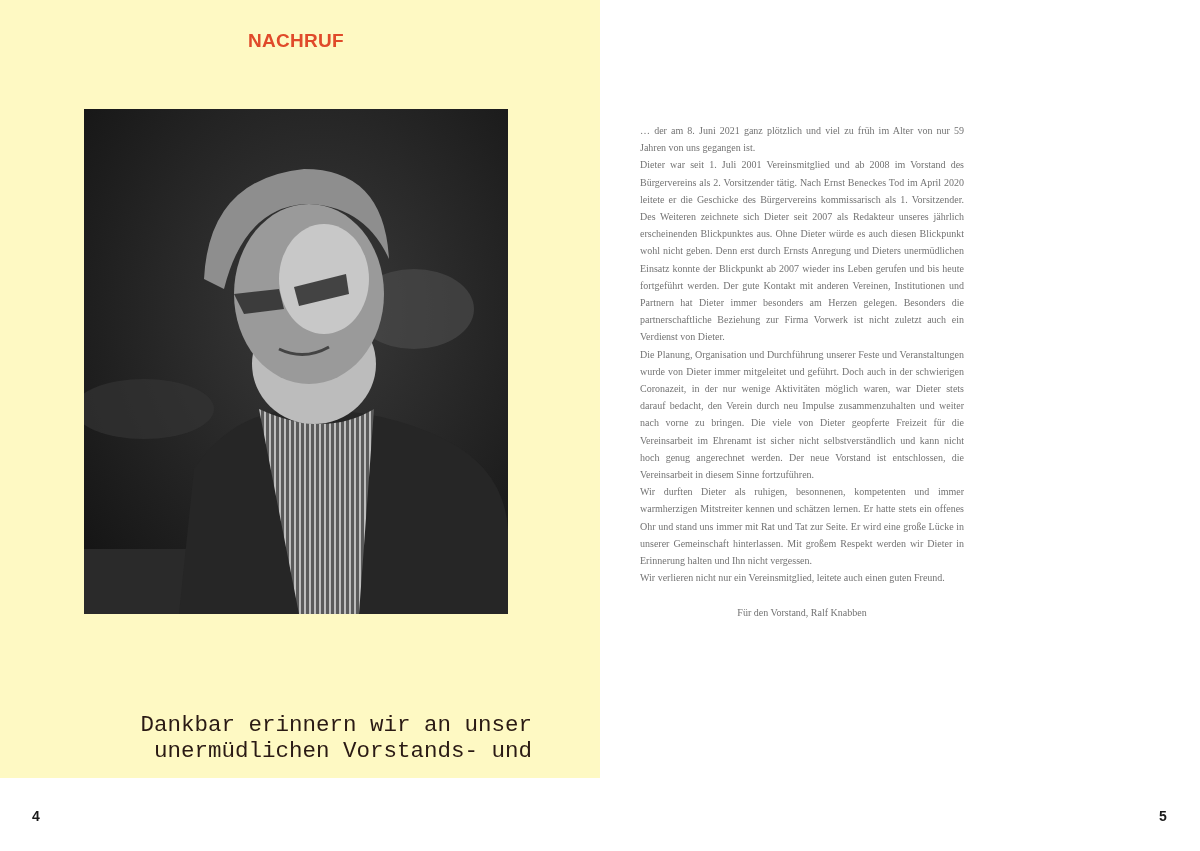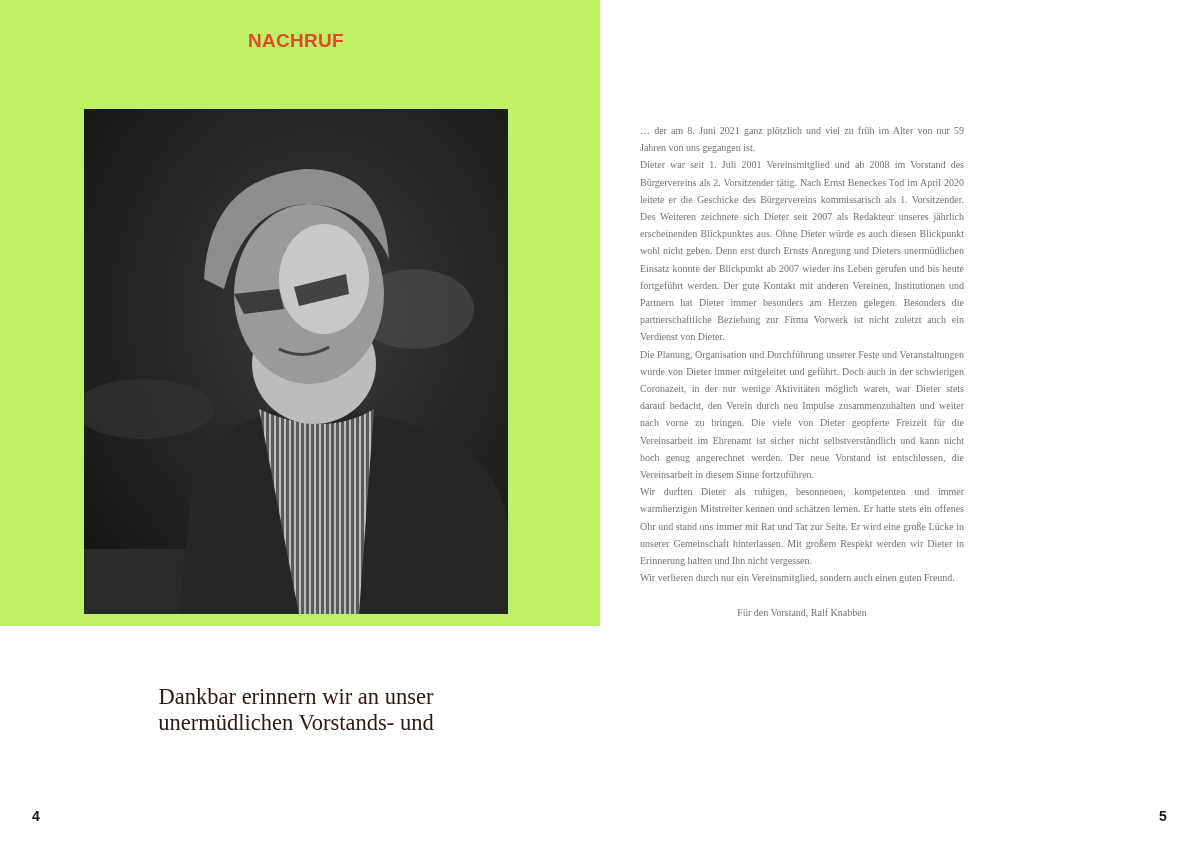--- a/index.html
+++ b/index.html
@@ -2,43 +2,43 @@
 <html><head>
   <meta charset="utf-8">
   <style>
     html, body { margin: 0; padding: 0; }
     body {
       width: 1200px; height: 851px; position: relative; overflow: hidden;
       background: #ffffff;
       font-family: "Liberation Serif", "DejaVu Serif", serif;
     }
     .page-left {
-      position: absolute; left: 0; top: 0; width: 600px; height: 626px;
-      background: #bef264;
+      position: absolute; left: 0; top: 0; width: 600px; height: 778px;
+      background: #fef9c3;
     }
     .page-right {
       position: absolute; left: 600px; top: 0; width: 600px; height: 851px;
       background: #ffffff;
     }
     .section-heading {
       position: absolute; left: 0; width: 592px; top: 30px;
       text-align: center;
       font-family: "Liberation Sans", "DejaVu Sans", sans-serif;
       font-weight: bold; font-size: 19px; letter-spacing: 0.3px;
       color: #e04a2a;
     }
     .photo {
       position: absolute; left: 84px; top: 109px; width: 424px; height: 505px;
       background: #1b1b1b; overflow: hidden;
     }
     .photo svg { display: block; width: 100%; height: 100%; }
     .tribute {
-      position: absolute; left: 60px; width: 472px; top: 684px;
-      text-align: center; color: #2a1a14;
-      font-size: 22.5px; line-height: 26px;
+      position: absolute; left: 60px; width: 472px; top: 712px;
+      text-align: right; color: #2a1a14;
+      font-size: 22.5px; line-height: 26px; font-family: Liberation Mono, monospace;
     }
     .page-number {
       position: absolute; top: 808px;
       font-family: "Liberation Sans", "DejaVu Sans", sans-serif;
       font-weight: bold; font-size: 14px; color: #1a1a1a;
     }
     .page-number.left { left: 32px; }
     .page-number.right { left: 1159px; }
     .body-text {
       position: absolute; left: 640px; top: 122px; width: 324px;
@@ -98,17 +98,17 @@
   <div class="page-number left">4</div>
 </div>
 
 <div class="page-right"></div>
 
 <div class="body-text">
   <p>… der am 8. Juni 2021 ganz plötzlich und viel zu früh im Alter von nur 59 Jahren von uns gegangen ist.</p>
   <p>Dieter war seit 1. Juli 2001 Vereinsmitglied und ab 2008 im Vorstand des Bürgervereins als 2. Vorsitzender tätig. Nach Ernst Beneckes Tod im April 2020 leitete er die Geschicke des Bürgervereins  kommissarisch als 1. Vorsitzender. Des Weiteren zeichnete sich Dieter seit 2007 als Redakteur unseres jährlich erscheinenden Blickpunktes aus. Ohne Dieter würde es auch diesen Blickpunkt wohl nicht geben. Denn erst durch Ernsts Anregung und Dieters unermüdlichen Einsatz konnte der Blickpunkt ab 2007 wieder ins Leben gerufen und bis heute fortgeführt werden. Der gute Kontakt mit anderen Vereinen, Institutionen und Partnern hat Dieter immer besonders am Herzen gelegen. Besonders die partnerschaftliche Beziehung zur Firma Vorwerk ist nicht zuletzt auch ein Verdienst von Dieter.</p>
   <p>Die Planung, Organisation und Durchführung unserer Feste und Veranstaltungen wurde von Dieter immer mitgeleitet und geführt. Doch auch in der schwierigen Coronazeit, in der nur wenige Aktivitäten möglich waren, war Dieter stets darauf bedacht, den Verein durch neu Impulse zusammenzuhalten und weiter nach vorne zu bringen. Die viele von Dieter geopferte Freizeit für die Vereinsarbeit im Ehrenamt ist sicher nicht selbstverständlich und kann nicht hoch genug angerechnet werden. Der neue Vorstand ist entschlossen, die Vereinsarbeit in diesem Sinne fortzuführen.</p>
   <p>Wir durften Dieter als ruhigen, besonnenen, kompetenten und immer warmherzigen Mitstreiter kennen und schätzen lernen. Er hatte stets ein offenes Ohr und stand uns immer mit Rat und Tat zur Seite. Er wird eine große Lücke in unserer Gemeinschaft hinterlassen. Mit großem Respekt werden wir Dieter in Erinnerung halten und Ihn nicht vergessen.</p>
-  <p>Wir verlieren durch nur ein Vereinsmitglied, sondern auch einen guten Freund.</p>
+  <p>Wir verlieren nicht nur ein Vereinsmitglied, leitete auch einen guten Freund.</p>
   <p class="signature">Für den Vorstand, Ralf Knabben</p>
 </div>
 
 <div class="page-number right">5</div>
 
 </body></html>

